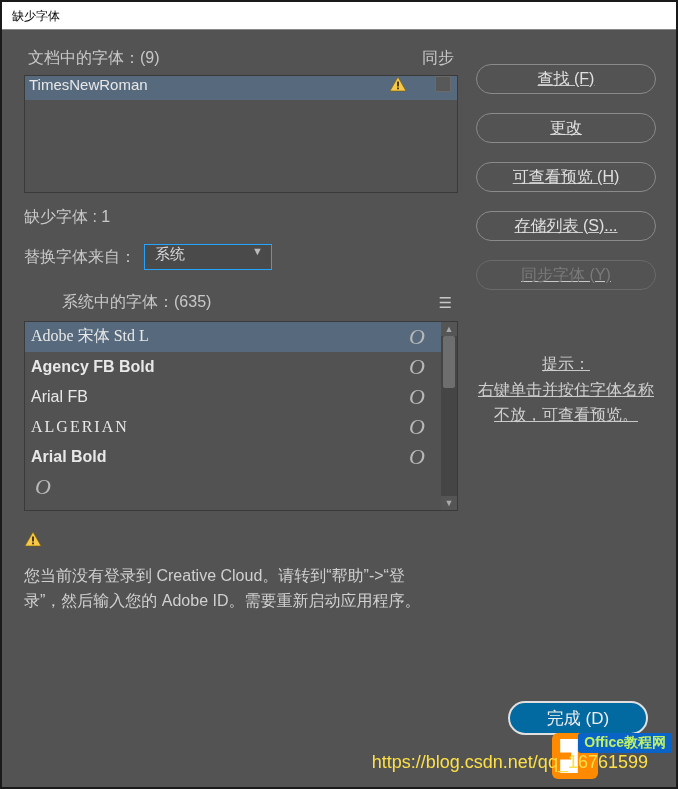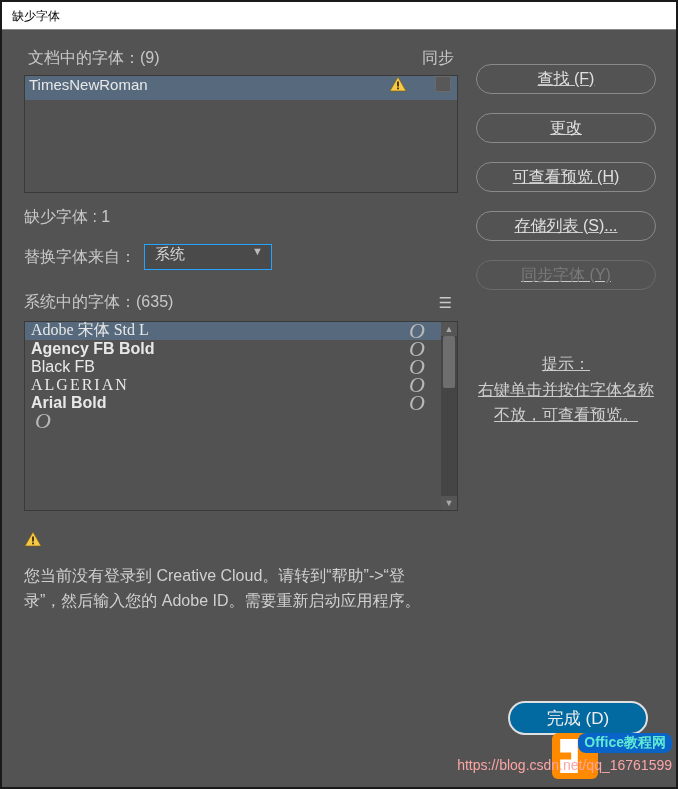--- a/index.html
+++ b/index.html
@@ -100,37 +100,38 @@
       cursor: pointer;
     }
     .chevron-down { font-size: 11px; color: #bbb; }
     .sys-label-row {
       display: flex;
       justify-content: space-between;
       align-items: center;
       font-size: 16px;
       margin-bottom: 8px;
       padding-right: 6px;
+      margin-left: 38px;
     }
     .list-icon { font-size: 15px; color: #c8c8c8; }
     .sys-fonts-box {
       background: #525252;
       border: 1px solid #3a3a3a;
       height: 190px;
       display: flex;
       position: relative;
     }
     .sys-fonts-list {
       flex: 1;
       overflow: hidden;
     }
     .sys-font-row {
       display: flex;
       align-items: center;
-      height: 18px;
+      height: 30px;
       padding: 0 12px 0 6px;
       border-bottom: 1px solid rgba(0,0,0,0);
     }
     .sys-font-row.selected { background: #576a7d; }
     .sys-font-name {
       flex: 1;
       font-size: 16px;
       color: #e8e8e8;
     }
     .o-glyph {
@@ -212,24 +213,24 @@
       background: #0369a1;
       color: #eee;
       font-size: 17px;
       display: flex;
       align-items: center;
       justify-content: center;
       cursor: pointer;
     }
     .watermark {
       position: absolute;
-      right: 4px;
+      right: 28px;
       bottom: 14px;
-      font-size: 14px;
-      color: #fca5a5;
+      font-size: 18px;
+      color: #fde047;
     }
     .office-badge {
       position: absolute;
       right: 78px;
       bottom: 8px;
       width: 46px; height: 46px;
       background: #ff8a00;
       border-radius: 6px 0 6px 6px;
     }
     .office-badge::before {
@@ -238,25 +239,25 @@
       left: 6px; top: 6px;
       width: 22px; height: 34px;
       background: #fff;
       clip-path: polygon(10% 0, 90% 0, 90% 100%, 10% 100%, 10% 60%, 60% 60%, 60% 40%, 10% 40%);
     }
     .office-text {
       position: absolute;
       right: 4px;
       bottom: 34px;
       background: #0a64c8;
-      color: #5eead4;
+      color: #bef264;
       font-weight: bold;
       font-size: 14px;
       padding: 1px 6px;
-      border-radius: 8px;
+      border-radius: 3px;
     }
   </style>
 </head>
 <body>
 
 <div class="titlebar">
   <span>缺少字体</span>
 </div>
 
 <div class="content">
@@ -299,21 +300,21 @@
       <div class="sys-fonts-list" id="sys-list">
           <div class="sys-font-row selected">
             <span class="sys-font-name" style="font-family: SimSun, serif; font-weight: normal; font-style: normal;">Adobe 宋体 Std L</span>
             <span class="o-glyph">O</span>
           </div>
           <div class="sys-font-row">
             <span class="sys-font-name" style="font-family: &quot;Agency FB&quot;, &quot;Arial Narrow&quot;, sans-serif; font-weight: bold; font-style: normal;">Agency FB Bold</span>
             <span class="o-glyph">O</span>
           </div>
           <div class="sys-font-row">
-            <span class="sys-font-name" style="font-family: &quot;Agency FB&quot;, &quot;Arial Narrow&quot;, sans-serif; font-weight: normal; font-style: normal;">Black FB</span>
+            <span class="sys-font-name" style="font-family: &quot;Agency FB&quot;, &quot;Arial Narrow&quot;, sans-serif; font-weight: normal; font-style: normal;">Arial FB</span>
             <span class="o-glyph">O</span>
           </div>
           <div class="sys-font-row">
             <span class="sys-font-name" style="font-family: Algerian, &quot;Wide Latin&quot;, serif; font-weight: normal; font-style: normal; letter-spacing: 2px;">ALGERIAN</span>
             <span class="o-glyph">O</span>
           </div>
           <div class="sys-font-row">
             <span class="sys-font-name" style="font-family: &quot;Arial Black&quot;, Arial, sans-serif; font-weight: 900; font-style: normal;">Arial Bold</span>
             <span class="o-glyph">O</span>
           </div>

